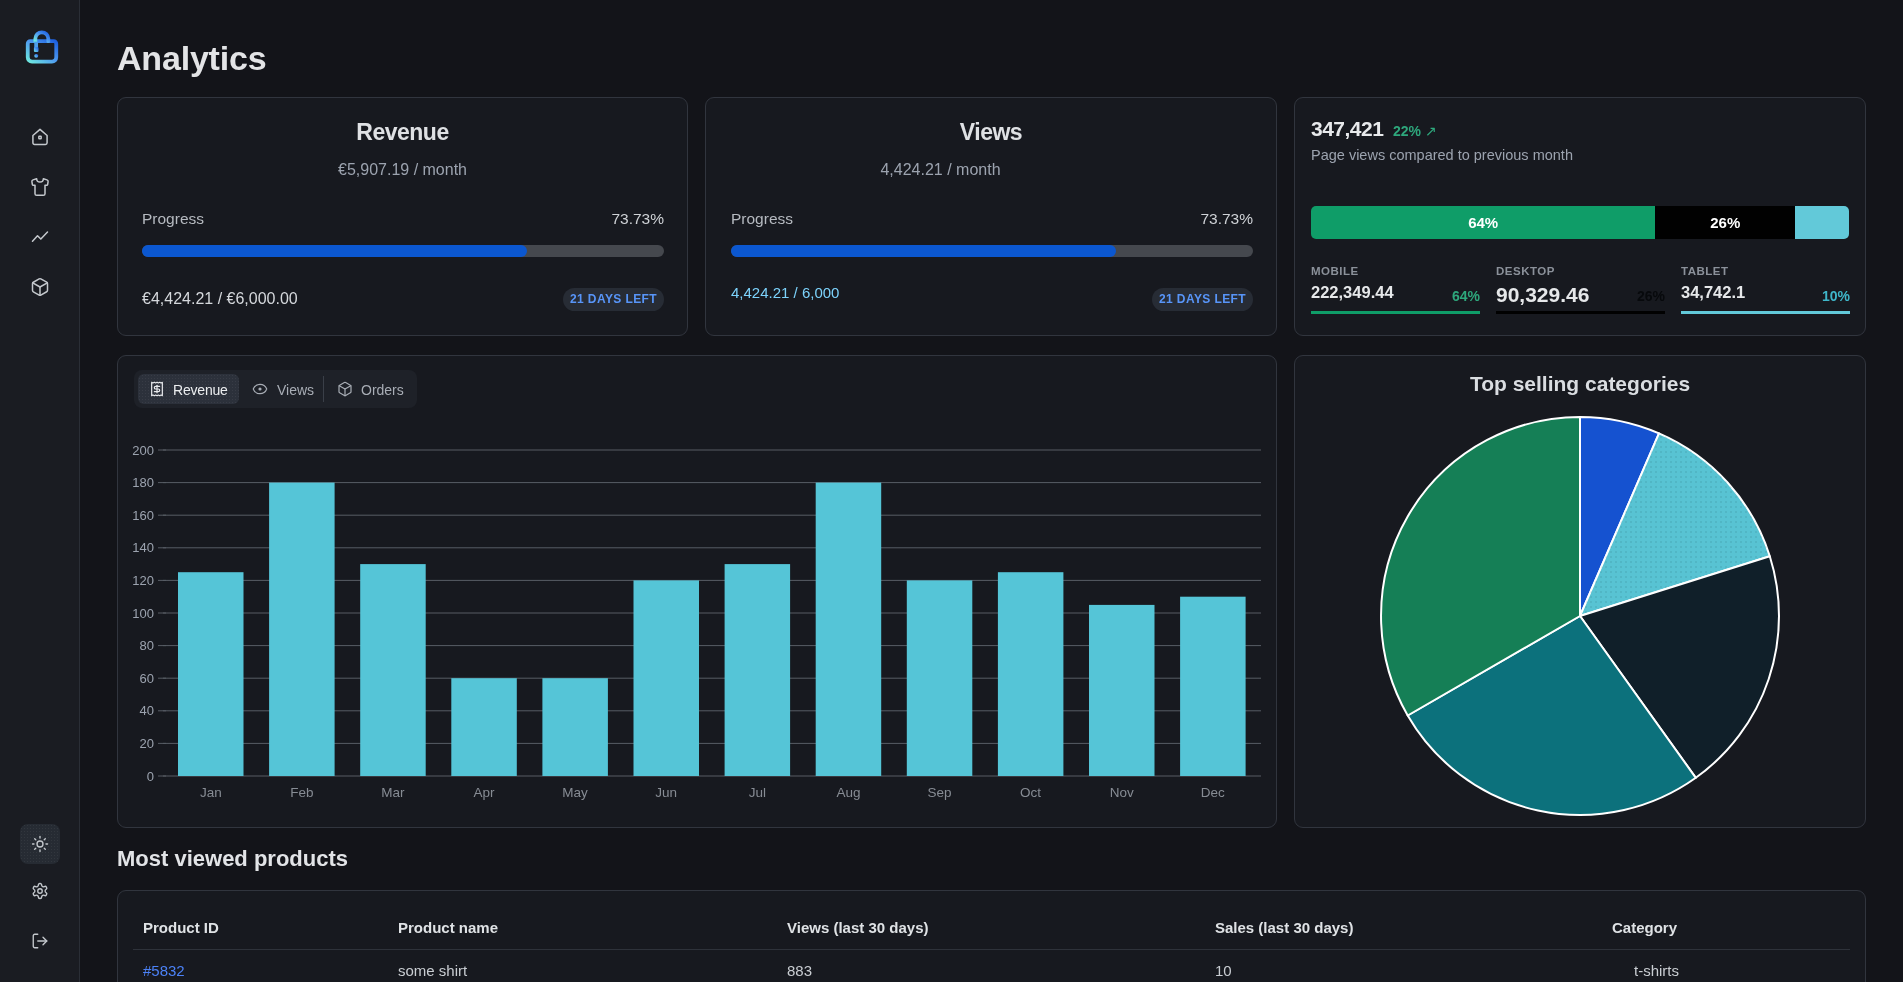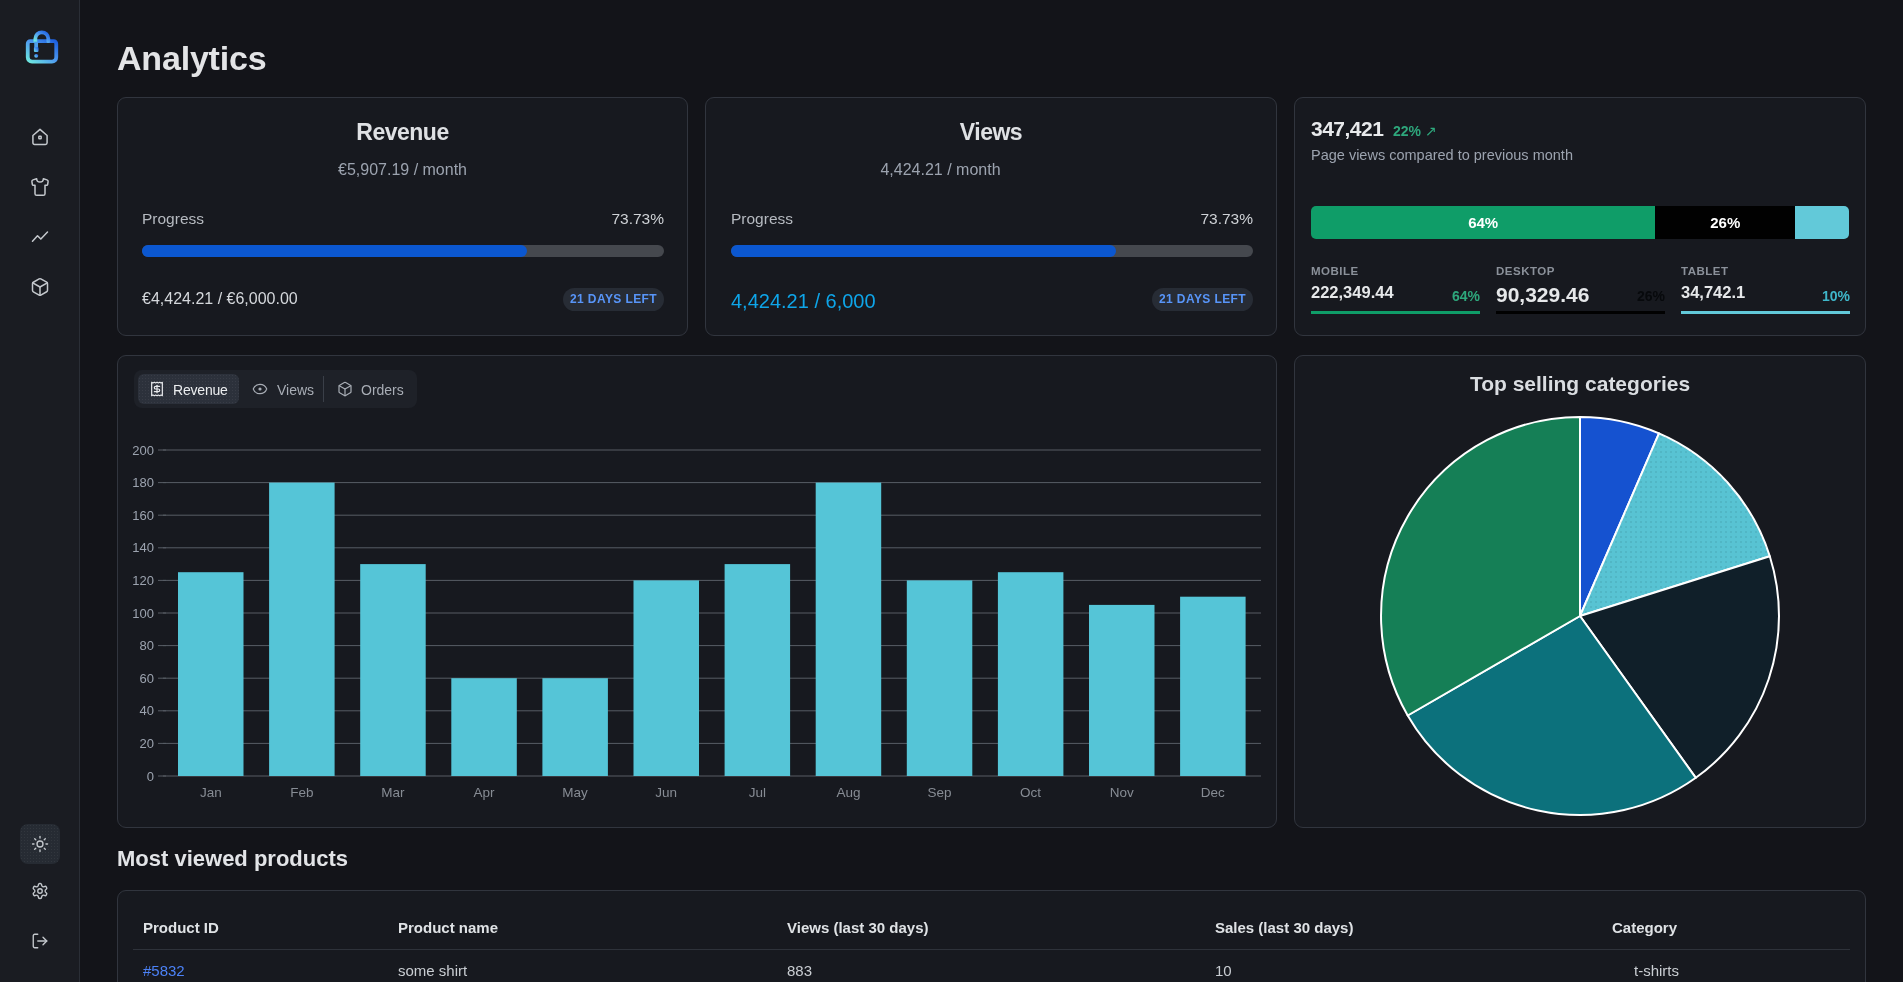--- a/index.html
+++ b/index.html
@@ -99,21 +99,21 @@
 <div class="abs" style="left:142px;top:290px;font-size:16px;color:#d5d8dc;">€4,424.21 / €6,000.00</div>
 <div class="abs" style="left:563px;top:288px;width:101px;height:23px;background:#272c35;border-radius:12px;text-align:center;line-height:23px;font-size:12px;font-weight:bold;color:#5895f8;letter-spacing:0.4px;">21 DAYS LEFT</div>
 
 <div class="card" style="left:705px;top:97px;width:572px;height:239px;"></div>
 <div class="abs" style="left:705px;top:119px;width:572px;text-align:center;font-size:23px;font-weight:bold;color:#dfe1e4;letter-spacing:-0.5px;">Views</div>
 <div class="abs" style="left:705px;top:161px;width:471px;text-align:center;font-size:16px;color:#9ca3af;">4,424.21 / month</div>
 <div class="abs" style="left:731px;top:210px;font-size:15.5px;color:#b6bac0;">Progress</div>
 <div class="abs" style="left:731px;top:210px;width:522px;text-align:right;font-size:15.5px;color:#cfd2d6;">73.73%</div>
 <div class="abs" style="left:731px;top:245px;width:522px;height:12px;border-radius:6px;background:#45484e;"></div>
 <div class="abs" style="left:731px;top:245px;width:385px;height:12px;border-radius:6px;background:#0b57d0;"></div>
-<div class="abs" style="left:731px;top:290px;font-size:20px;color:#0ea5e9;">4,424.21 / 6,000</div>
+<div class="abs" style="left:731px;top:284px;font-size:15px;color:#7dd3fc;">4,424.21 / 6,000</div>
 <div class="abs" style="left:1152px;top:288px;width:101px;height:23px;background:#272c35;border-radius:12px;text-align:center;line-height:23px;font-size:12px;font-weight:bold;color:#5895f8;letter-spacing:0.4px;">21 DAYS LEFT</div>
 
 <div class="card" style="left:1294px;top:97px;width:572px;height:239px;"></div>
 <div class="abs" style="left:1311px;top:117px;font-size:21px;font-weight:bold;color:#e8eaec;letter-spacing:-0.5px;">347,421</div>
 <div class="abs" style="left:1393px;top:123px;font-size:14px;font-weight:bold;color:#2ea77c;">22% <span style="font-weight:normal;">↗</span></div>
 <div class="abs" style="left:1311px;top:147px;font-size:14.5px;color:#9ca3af;">Page views compared to previous month</div>
 <div class="abs" style="left:1311px;top:206px;width:538px;height:33px;border-radius:5px;overflow:hidden;display:flex;">
   <div style="width:64%;background:#0f9d68;color:#fff;font-size:15px;font-weight:bold;display:flex;align-items:center;justify-content:center;">64%</div>
   <div style="width:26%;background:#010101;color:#fff;font-size:15px;font-weight:bold;display:flex;align-items:center;justify-content:center;">26%</div>
   <div style="width:10%;background:#62c9d9;" class="dots"></div>

